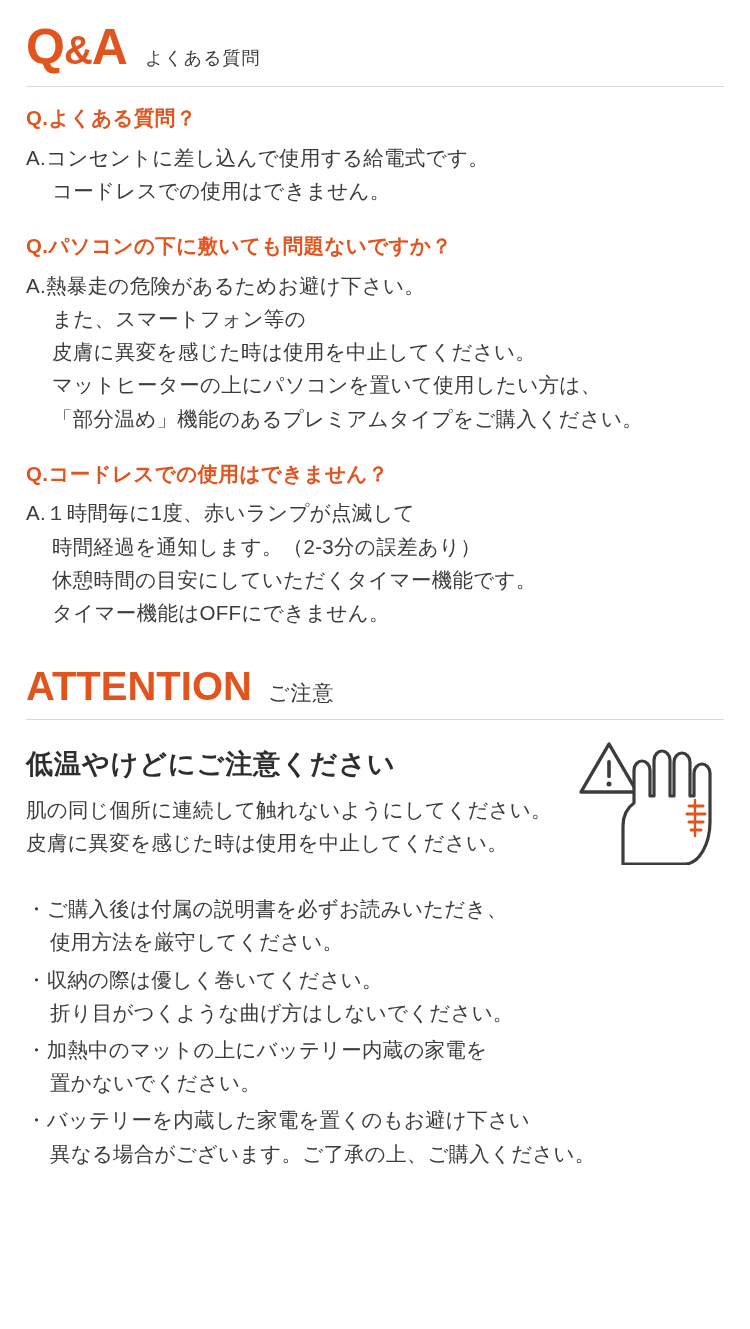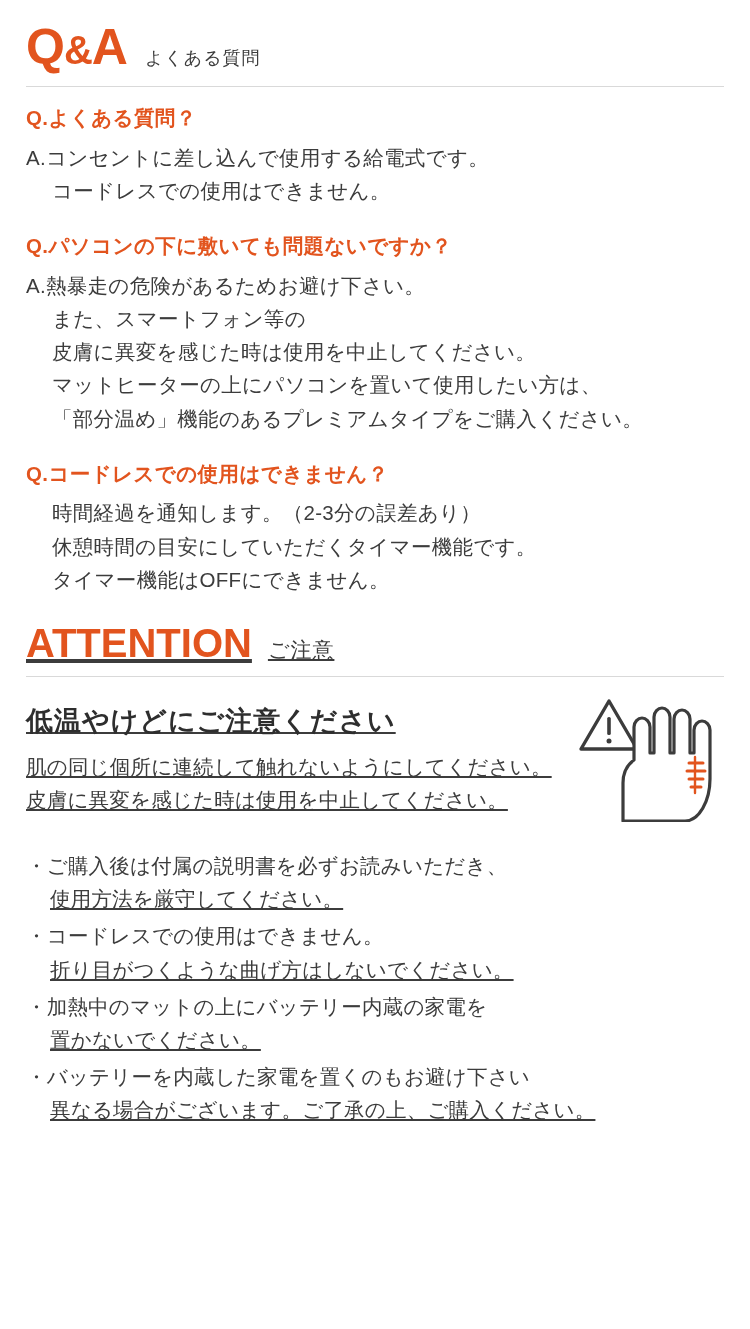--- a/index.html
+++ b/index.html
@@ -75,23 +75,22 @@
   .qa-a .a-mark {
     display: inline-block;
   }
   .qa-a .indent {
     display: block;
     padding-left: 26px;
   }
 
   
   .attention-section {
-    margin-top: 26px;
+    margin-top: 36px;
     padding: 0 26px;
-    text-decoration: underline;
   }
   .attention-head {
     display: flex;
     align-items: baseline;
     gap: 16px;
     padding-bottom: 12px;
     border-bottom: 1px solid #d9d9d9;
   }
   .attention-head .big {
     font-size: 40px;
@@ -179,20 +178,21 @@
           <span class="indent">また、スマートフォン等の</span>
           <span class="indent">皮膚に異変を感じた時は使用を中止してください。</span>
           <span class="indent">マットヒーターの上にパソコンを置いて使用したい方は、</span>
           <span class="indent">「部分温め」機能のあるプレミアムタイプをご購入ください。</span>
         </div>
       </div>
 
       <div class="qa-item">
         <div class="qa-q">Q.コードレスでの使用はできません？</div>
         <div class="qa-a">
+          <span class="a-mark">A.１時間毎に1度、赤いランプが点滅して</span>
           <span class="indent">時間経過を通知します。（2-3分の誤差あり）</span>
           <span class="indent">休憩時間の目安にしていただくタイマー機能です。</span>
           <span class="indent">タイマー機能はOFFにできません。</span>
         </div>
       </div>
 
     </div>
   </section>
 
   <section class="attention-section">
@@ -229,21 +229,21 @@
     </div>
 
     <div class="notes">
 
       <div class="note-item">
         <span class="bullet">・ご購入後は付属の説明書を必ずお読みいただき、</span>
         <span class="cont">使用方法を厳守してください。</span>
       </div>
 
       <div class="note-item">
-        <span class="bullet">・コードレスでの使用はできません。</span>
+        <span class="bullet">・収納の際は優しく巻いてください。</span>
         <span class="cont">折り目がつくような曲げ方はしないでください。</span>
       </div>
 
       <div class="note-item">
         <span class="bullet">・加熱中のマットの上にバッテリー内蔵の家電を</span>
         <span class="cont">置かないでください。</span>
       </div>
 
       <div class="note-item">
         <span class="bullet">・バッテリーを内蔵した家電を置くのもお避け下さい</span>

